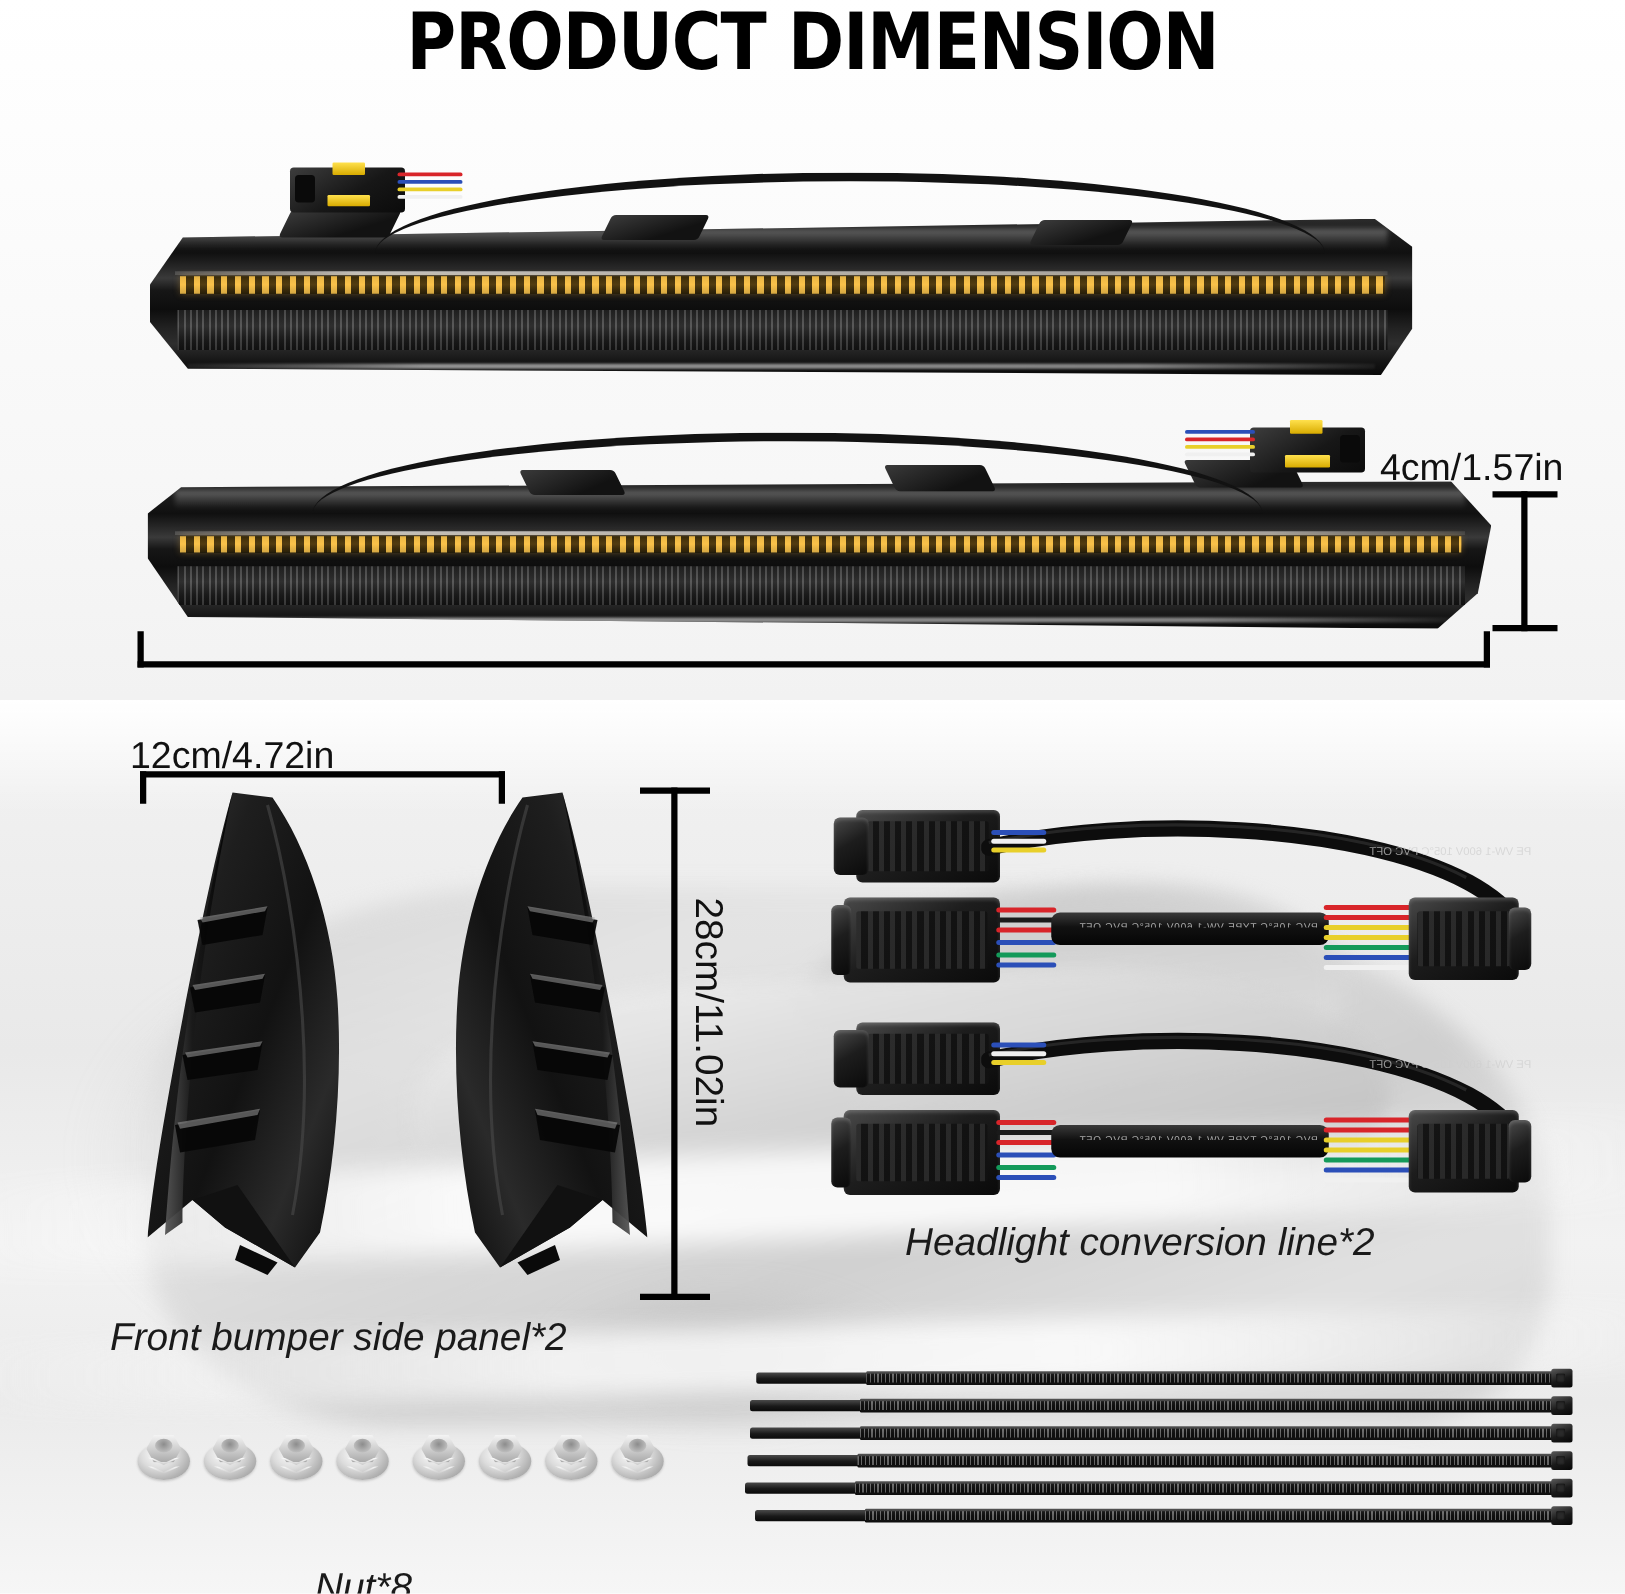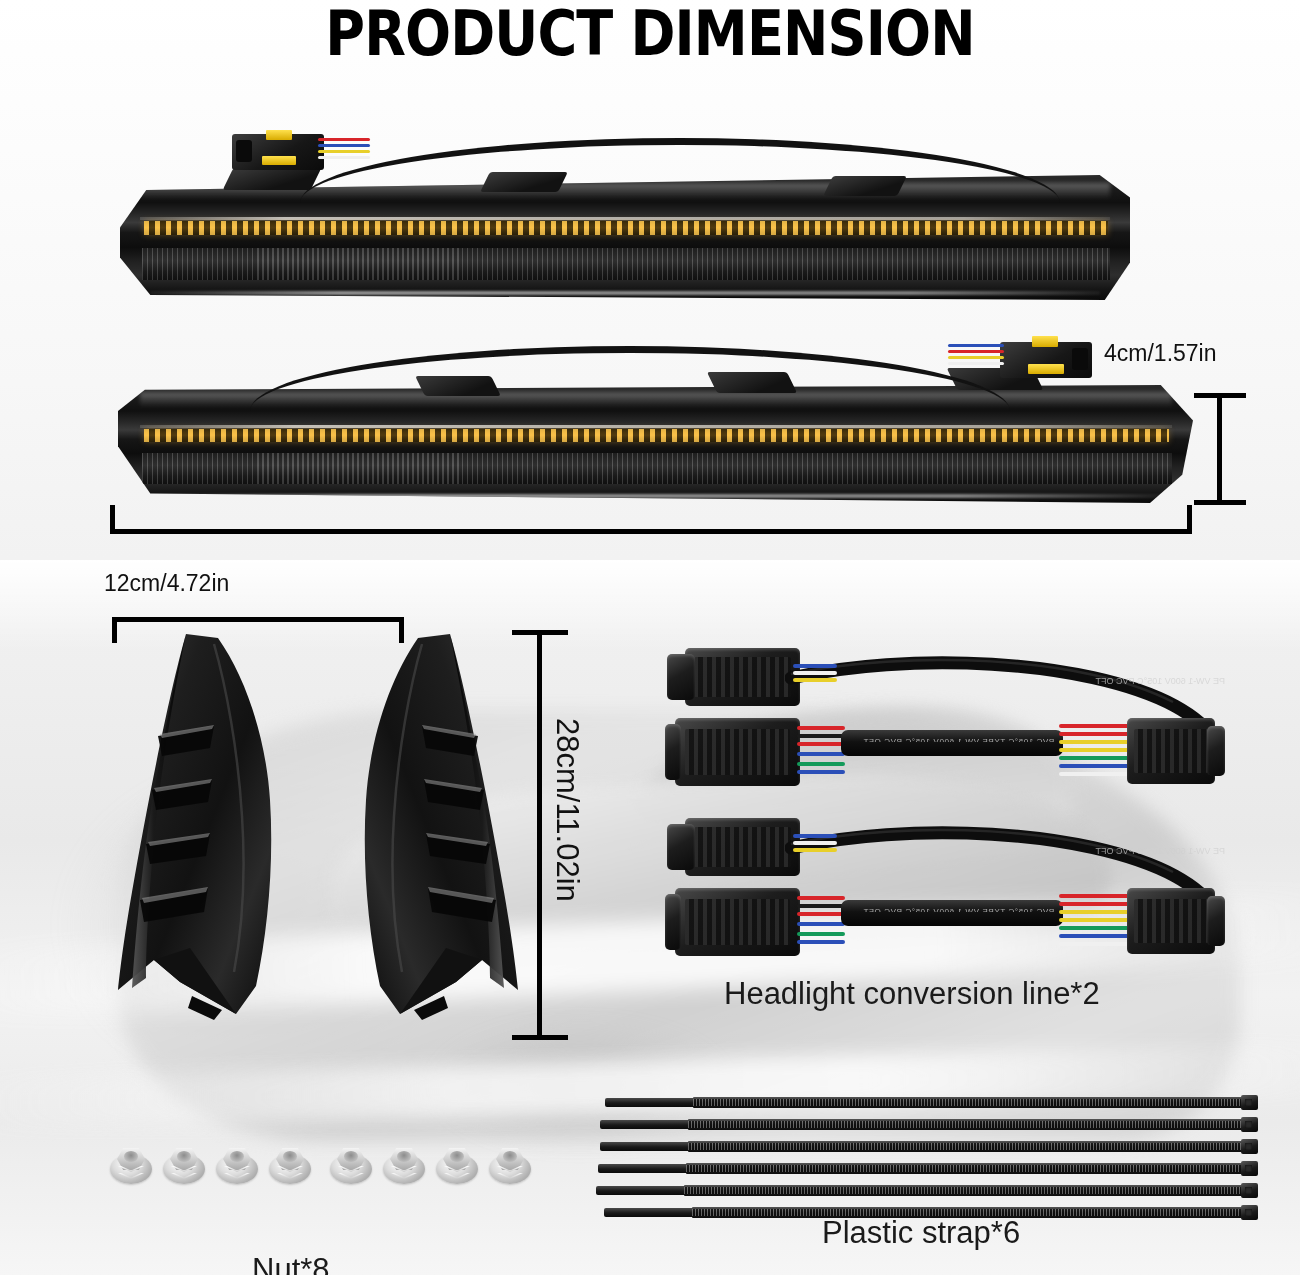--- a/index.html
+++ b/index.html
@@ -115,29 +115,29 @@
   .conn .ylw{position:absolute;background:linear-gradient(180deg,#ffe14d,#d8ab00);border-radius:1px;}
   .wirebundle{position:absolute;}
   .wirebundle i{position:absolute;display:block;height:3px;border-radius:2px;}
   .whip{position:absolute;border:solid #121212;border-width:7px 0 0 0;border-radius:50%/100% 100% 0 0;}
 
   
   .dim-line-h{position:absolute;height:5px;background:#000;}
   .dim-cap-v{position:absolute;width:5px;background:#000;}
   .dim-line-v{position:absolute;width:5px;background:#000;}
   .dim-cap-h{position:absolute;height:5px;background:#000;}
-  .dim-label{position:absolute;color:#111;font-size:23px;white-space:nowrap;
-    font-family:"Liberation Sans","DejaVu Sans",sans-serif;}
+  .dim-label{position:absolute;color:#111;font-size:30px;white-space:nowrap;
+    font-family:"Liberation Sans","DejaVu Sans",sans-serif;margin-top:18px;}
   .dim-label-v{position:absolute;color:#111;font-size:31px;white-space:nowrap;
     font-family:"Liberation Sans","DejaVu Sans",sans-serif;
     transform-origin:0 0;transform:rotate(90deg);}
 
   
   .caption{position:absolute;color:#1a1a1a;font-size:31px;white-space:nowrap;
-    font-family:"Liberation Sans","DejaVu Sans",sans-serif;}
+    font-family:"Liberation Sans","DejaVu Sans",sans-serif;font-style:italic;}
 
   
   .canard{position:absolute;}
   .canard svg{display:block;}
 
   
   .harness{position:absolute;}
   .hconn{position:absolute;background:linear-gradient(150deg,#4a4a4a,#1d1d1d 45%,#0a0a0a);border-radius:5px;
     box-shadow:inset 0 2px 3px rgba(255,255,255,.18);}
   .hconn .ridge{position:absolute;left:8%;right:8%;top:16%;height:68%;
@@ -345,20 +345,21 @@
         <path d="M36 158 L94 149 L92 153 L38 162 Z"></path>
         <path d="M30 212 L92 203 L90 207 L32 216 Z"></path>
         <path d="M24 268 L90 257 L88 262 L26 273 Z"></path>
       </g>
       <path d="M96 14 C108 56 120 120 124 186 C128 248 124 300 116 342" stroke="#4a4a4a" stroke-width="2.5" fill="none" opacity=".6"></path>
       <path d="M36 330 L72 318 L118 384 L62 352 Z" fill="#111"></path>
       <path d="M74 366 L104 380 L96 390 L70 378 Z" fill="#0a0a0a"></path>
     </svg>
   </div>
 
+  <div class="caption" style="left:88px;top:1052px;">Front bumper side panel*2</div>
 
   <div class="harness" style="left:665px;top:640px;width:560px;height:150px;">
 
     <div class="hconn" style="left:20px;top:8px;width:115px;height:58px;">
         <div class="ridge"></div>
       </div>
     <div class="hconn" style="left:2px;top:14px;width:28px;height:46px;"></div>
 
     <svg style="position:absolute;left:120px;top:4px;" width="440" height="110">
       <path d="M6 34 C120 8 300 14 390 62 C412 74 424 86 432 98" stroke="#0d0d0d" stroke-width="13" fill="none" stroke-linecap="round"></path>
@@ -527,15 +528,14 @@
       <div class="tail" style="width:90px;"></div>
         <div class="rack" style="left:88px;width:559px;"></div>
         <div class="head" style="left:645px;"></div>
     </div>
     <div class="zip" style="left:604px;top:1207px;width:656px;">
       <div class="tail" style="width:90px;"></div>
         <div class="rack" style="left:88px;width:551px;"></div>
         <div class="head" style="left:637px;"></div>
     </div>
   </div>
-  <div class="caption" style="left:822px;top:1215px;">Plastic strap*6</div>
 
 </div>
 
 </body></html>

